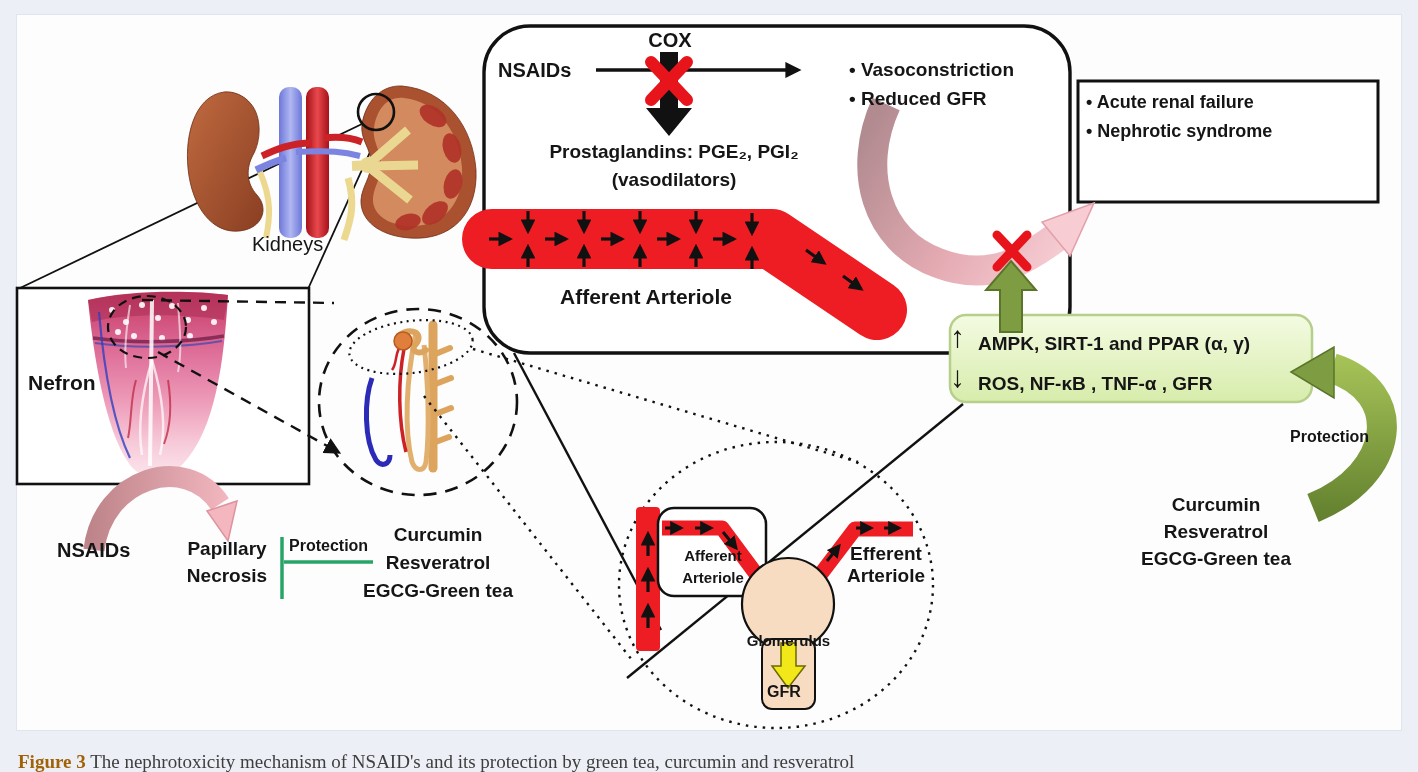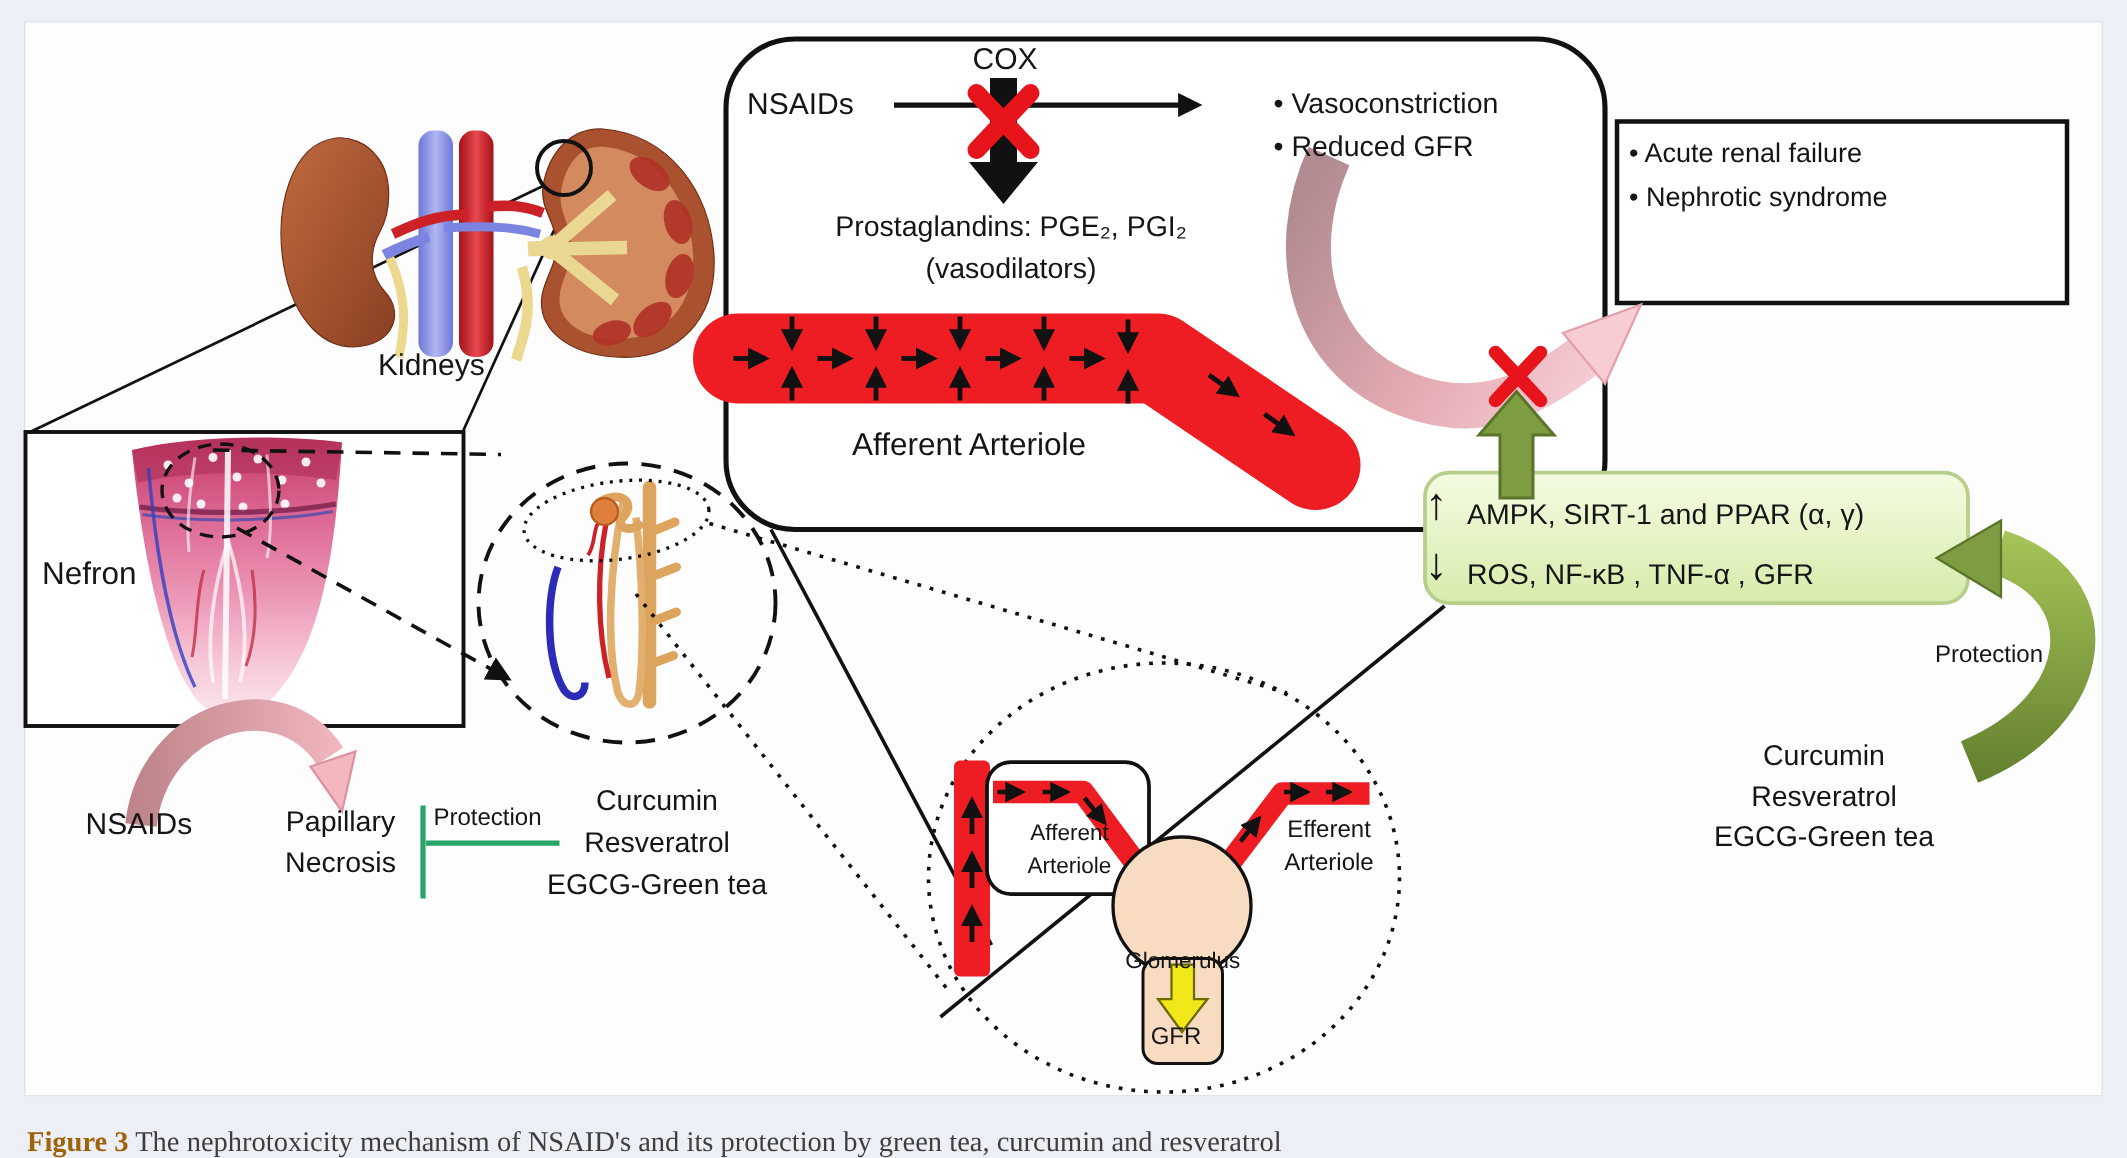--- a/index.html
+++ b/index.html
@@ -7,21 +7,21 @@
     width:1418px;height:772px;position:relative;overflow:hidden;
     background:#edeff6;
     font-family:"Liberation Sans",sans-serif;
   }
   .panel{
     position:absolute;left:16px;top:14px;width:1386px;height:717px;
     background:#fdfdfe;border:1px solid #e0e4ee;box-sizing:border-box;
   }
   svg.art{position:absolute;left:0;top:0;}
   .lbl{
-    position:absolute;font-weight:normal;color:#151515;white-space:nowrap;
+    position:absolute;font-weight:bold;color:#151515;white-space:nowrap;
     font-family:"Liberation Sans",sans-serif;
   }
   .ctr{text-align:center;white-space:normal;}
   .caption{
     position:absolute;left:18px;top:751px;width:1380px;
     font-family:"Liberation Serif",serif;font-size:19px;color:#3e3e3e;
     white-space:nowrap;
   }
   .caption .fig{font-weight:bold;color:#a16207;}
 </style>
@@ -302,21 +302,21 @@
 <div class="lbl ctr" style="left:352px;top:521px;width:172px;font-size:19px;line-height:28px;">
   <div>Curcumin</div>
   <div>Resveratrol</div>
   <div>EGCG-Green tea</div>
 </div>
 
 <div class="lbl ctr" style="left:663px;top:545px;width:100px;font-size:15px;line-height:22px;">
   <div>Afferent</div>
   <div>Arteriole</div>
 </div>
-<div class="lbl ctr" style="left:840px;top:543px;width:92px;font-size:16px;line-height:22px;">
+<div class="lbl ctr" style="left:840px;top:543px;width:92px;font-size:19px;line-height:22px;">
   <div>Efferent</div>
   <div>Arteriole</div>
 </div>
 <div class="lbl" style="left:741px;top:596px;width:95px;text-align:center;font-size:15px;margin-top:36px;">Glomerulus</div>
 <div class="lbl" style="left:764px;top:683px;width:40px;text-align:center;font-size:16px;">GFR</div>
 
 <div class="caption">
   <span class="fig">Figure 3</span><span> The nephrotoxicity mechanism of NSAID's and its protection by green tea, curcumin and resveratrol</span>
 </div>
 

